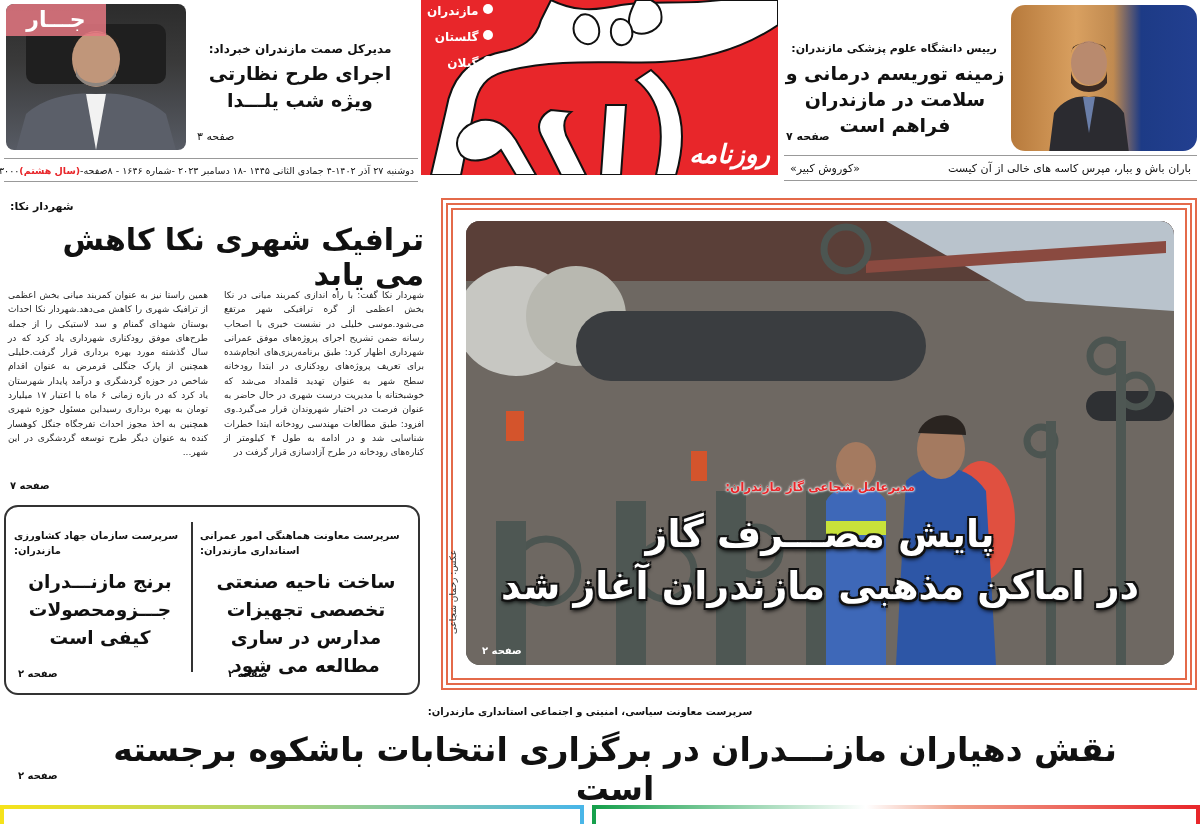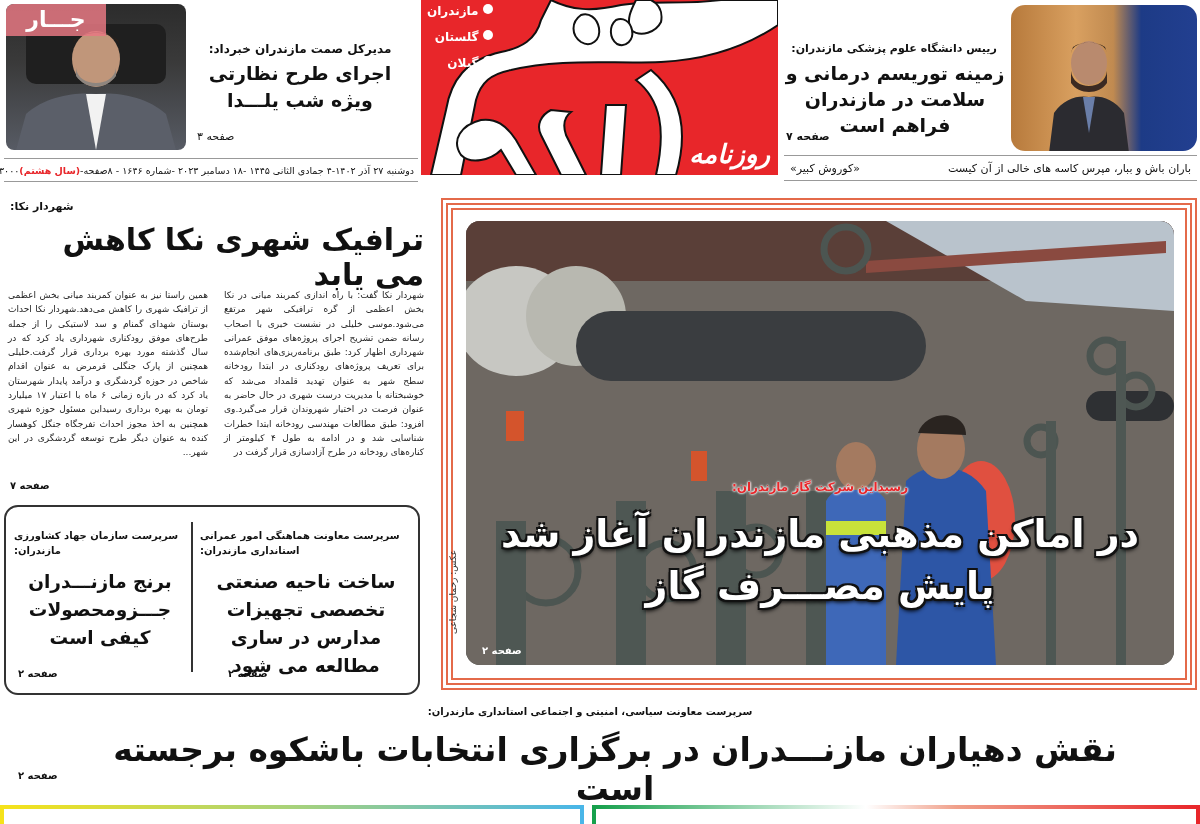--- a/index.html
+++ b/index.html
@@ -203,24 +203,24 @@
     <rect x="225" y="230" width="16" height="30" fill="#d4542c"></rect>
     <ellipse cx="515" cy="300" rx="34" ry="60" fill="#e05040"></ellipse>
     <path d="M440 260 C460 240 500 240 520 270 L530 444 L430 444 Z" fill="#2d56a6"></path>
     <ellipse cx="475" cy="228" rx="24" ry="30" fill="#a47a60"></ellipse>
     <path d="M452 212 C460 188 500 188 500 214 Z" fill="#2a2420"></path>
     <path d="M360 280 C370 260 410 260 420 280 L420 444 L360 444 Z" fill="#3e68b8"></path>
     <rect x="360" y="300" width="60" height="14" fill="#c8e23a"></rect>
     <ellipse cx="390" cy="245" rx="20" ry="24" fill="#a47a60"></ellipse>
   </svg>
 </div>
-<div class="abs main-kicker">رسیداین شرکت گاز مازندران:</div>
+<div class="abs main-kicker">مدیرعامل شجاعی گاز مازندران:</div>
 <div class="abs main-headline">
+  <div>پایش مصـــرف گاز</div>
   <div>در اماکن مذهبی مازندران آغاز شد</div>
-  <div>پایش مصـــرف گاز</div>
 </div>
 <div class="abs main-credit">عکس: رحمان شجاعی</div>
 <div class="abs main-page">صفحه ۲</div>
 
 <div class="abs bt-kicker">سرپرست معاونت سیاسی، امنیتی و اجتماعی استانداری مازندران:</div>
 <div class="abs bt-headline">نقش دهیاران مازنـــدران در برگزاری انتخابات باشکوه برجسته است</div>
 <div class="abs bt-page">صفحه ۲</div>
 
 <div class="abs bar-left"></div>
 <div class="abs bar-right"></div>

